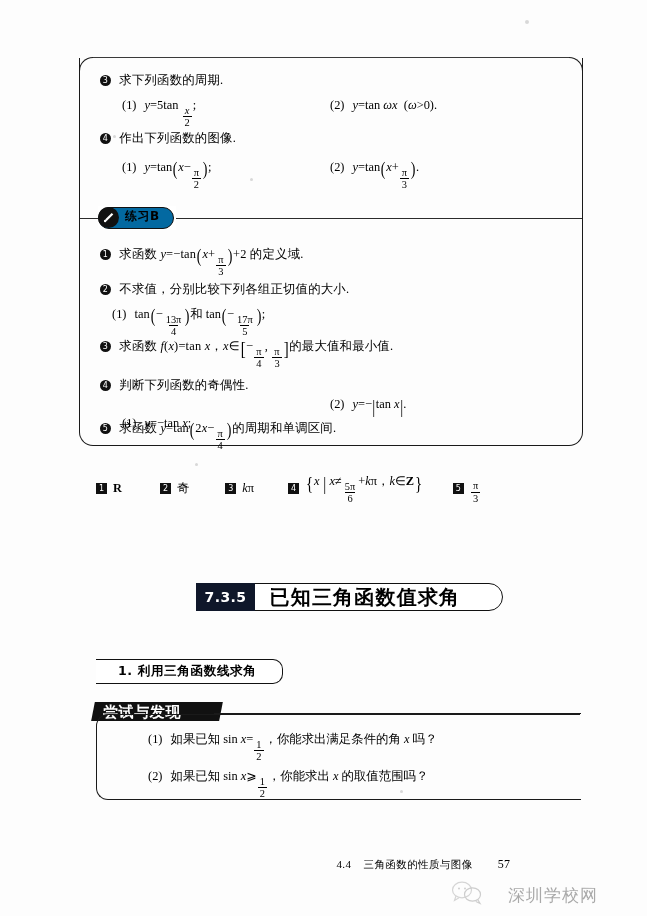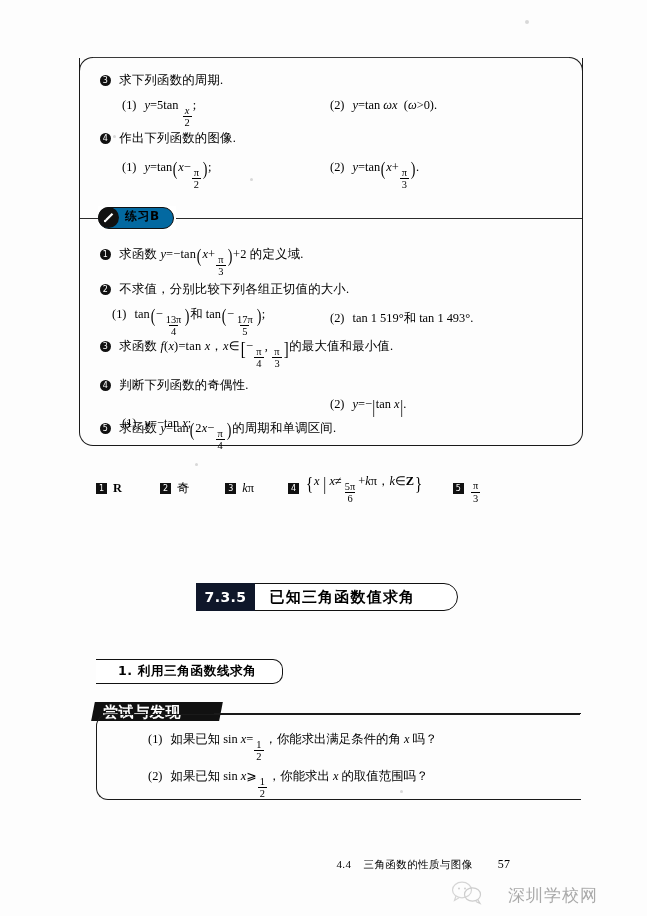--- a/index.html
+++ b/index.html
@@ -210,21 +210,21 @@
     padding: 0 9px;
     margin: -1.4px 0 -1.4px -1.4px;
     letter-spacing: 0.4px;
   }
   .sec-name {
     display: flex;
     align-items: center;
     padding: 0 42px 0 14px;
     font-family: "DejaVu Sans", "Liberation Sans", sans-serif;
     font-weight: 700;
-    font-size: 15px;
+    font-size: 20px;
     letter-spacing: 1.2px;
   }
 
   
   .subsec {
     position: absolute;
     left: 96px;
     top: 659px;
     height: 25px;
     display: flex;
@@ -411,24 +411,20 @@
   <div class="sub" style="left:112px;top:306px;">
     <span class="lbl">(1)</span>
     <span><span class="mr">tan</span><span class="paren-big">(</span><span class="mr">−</span><span class="frac">
           <span class="num mr">13π</span>
           <span class="den mr">4</span>
         </span><span class="paren-big">)</span>和 <span class="mr">tan</span><span class="paren-big">(</span><span class="mr">−</span><span class="frac">
           <span class="num mr">17π</span>
           <span class="den mr">5</span>
         </span><span class="paren-big">)</span><span class="mr">;</span></span>
   </div>
-  <div class="sub" style="left:330px;top:310px;">
-    <span class="lbl">(2)</span>
-    <span><span class="mr">tan 1 519°</span>和 <span class="mr">tan 1 493°.</span></span>
-  </div>
 
   <div class="item" style="left:100px;top:338px;">
     <span class="bullet">3</span>
     <span>求函数 <span class="mi">f</span><span class="mr">(</span><span class="mi">x</span><span class="mr">)=tan</span> <span class="mi">x</span><span class="mr">，</span><span class="mi">x</span><span class="mr">∈</span><span class="brk-big">[</span><span class="mr">−</span><span class="frac">
           <span class="num mr">π</span>
           <span class="den mr">4</span>
         </span><span class="mr">,</span>&nbsp;<span class="frac">
           <span class="num mr">π</span>
           <span class="den mr">3</span>
         </span><span class="brk-big">]</span>的最大值和最小值.</span>

